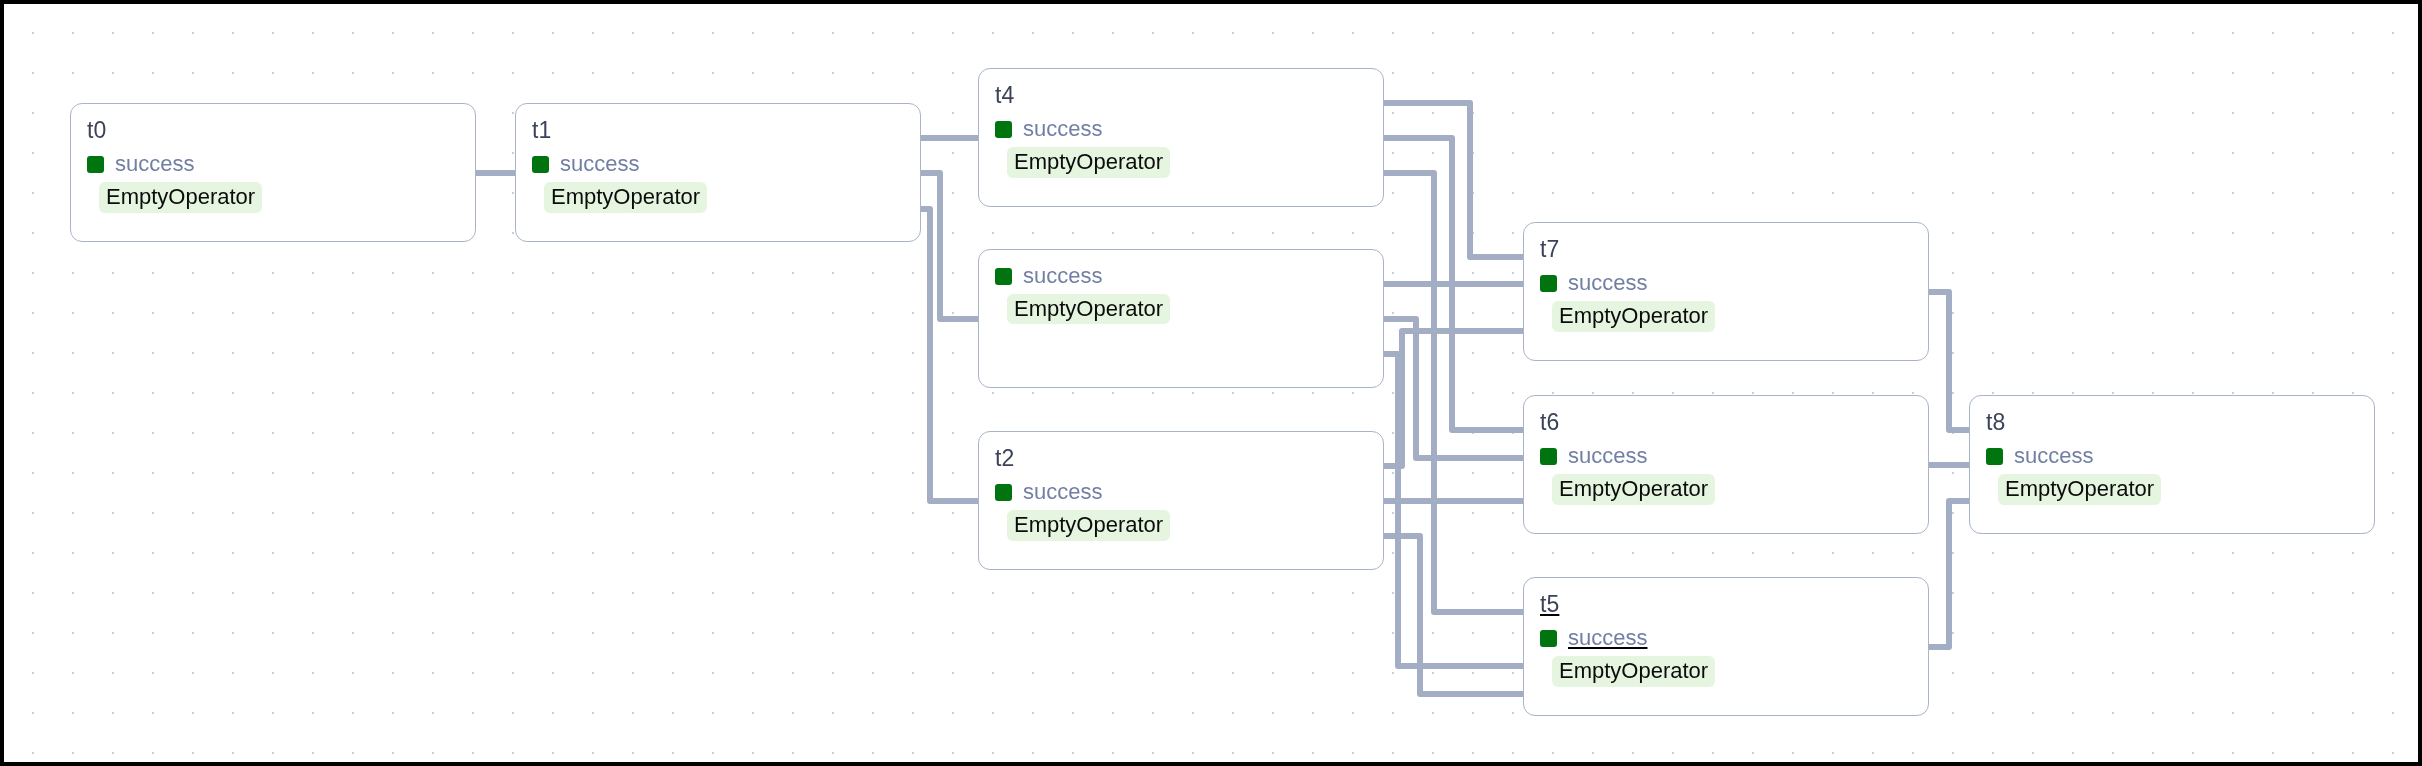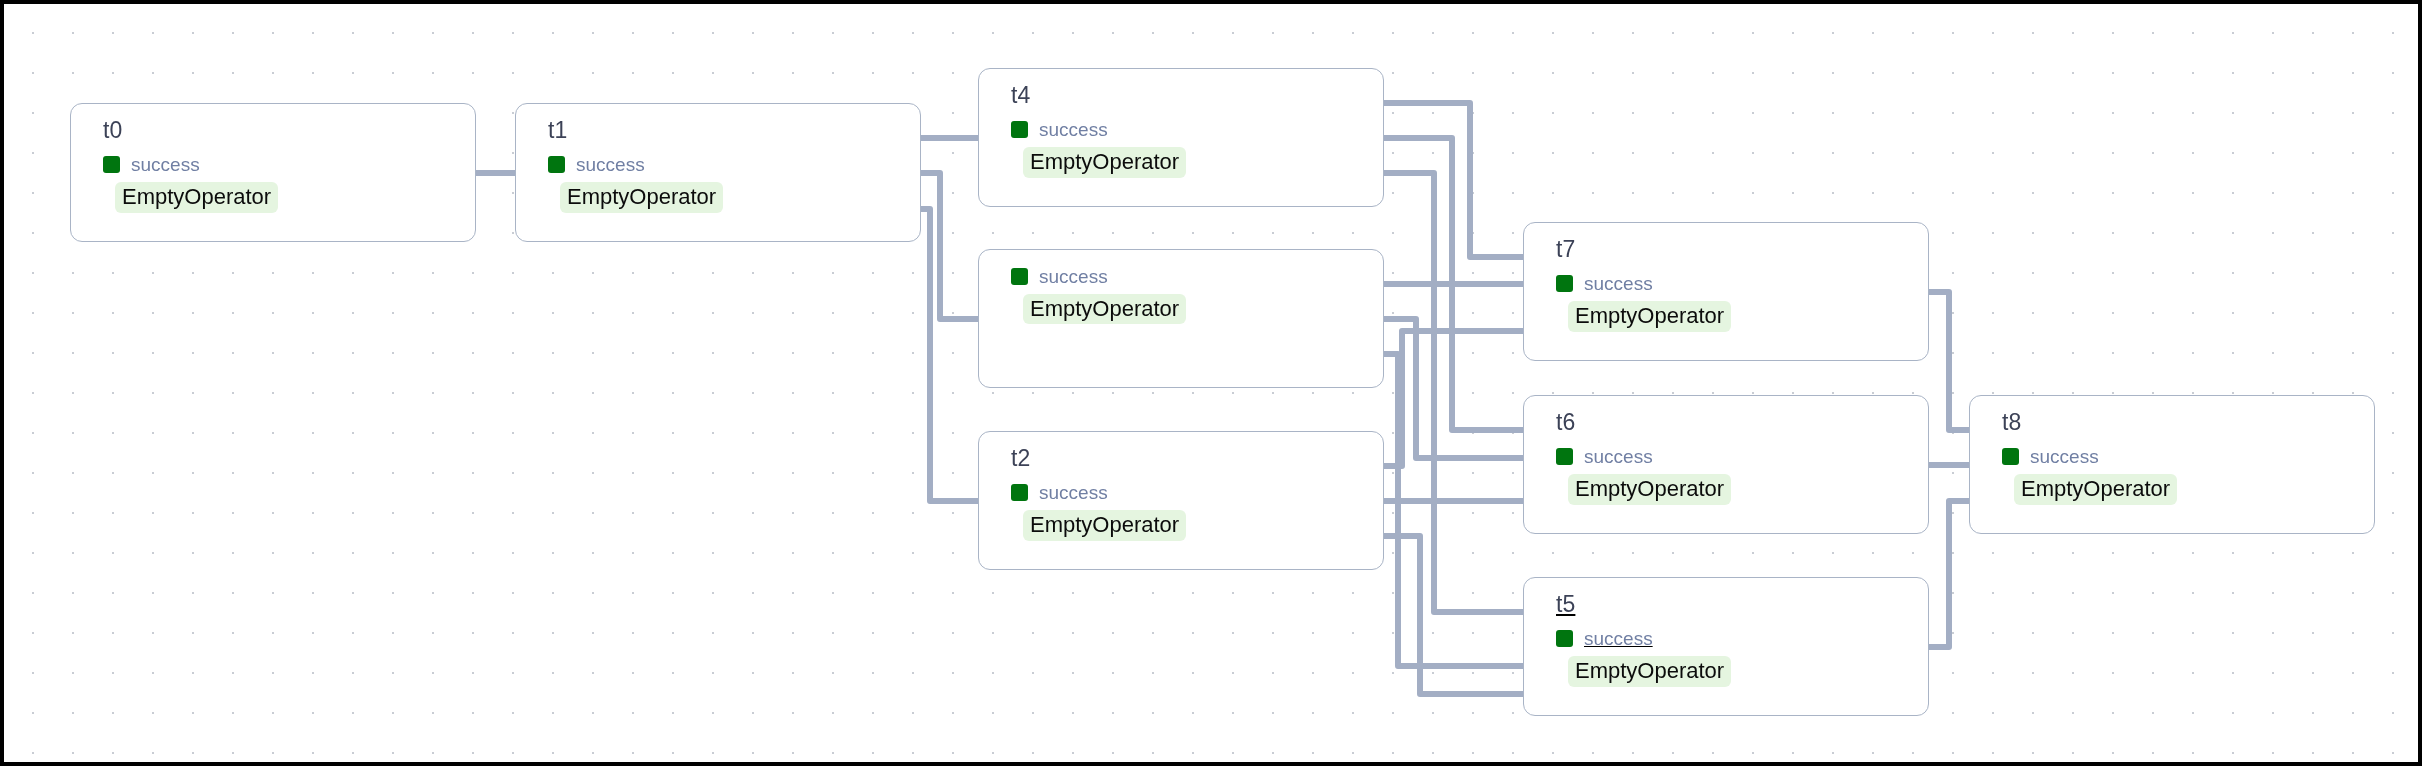--- a/index.html
+++ b/index.html
@@ -41,21 +41,21 @@
     stroke-width: 6;
     stroke-linecap: butt;
     stroke-linejoin: round;
   }
   .node {
     position: absolute;
     box-sizing: border-box;
     background: #ffffff;
     border: 1.6px solid #a9b4c6;
     border-radius: 12px;
-    padding: 14px 16px 0 32px;
+    padding: 14px 16px 0 16px;
     z-index: 5;
   }
   .node-title {
     font-size: 23px;
     line-height: 1.1;
     color: #3c4257;
     font-family: "Liberation Sans", sans-serif;
     letter-spacing: 0.1px;
     margin-bottom: 9px;
   }
@@ -68,21 +68,21 @@
   }
   .status-dot {
     width: 17px;
     height: 17px;
     border-radius: 3px;
     background: #00750f;
     flex: 0 0 auto;
     display: block;
   }
   .status-text {
-    font-size: 19px;
+    font-size: 22px;
     color: #707fa3;
     font-family: "Liberation Sans", sans-serif;
     line-height: 1;
   }
   .node-operator {
     display: inline-block;
     font-size: 22px;
     color: #0c0c0c;
     background: #e5f5e0;
     border-radius: 6px;

